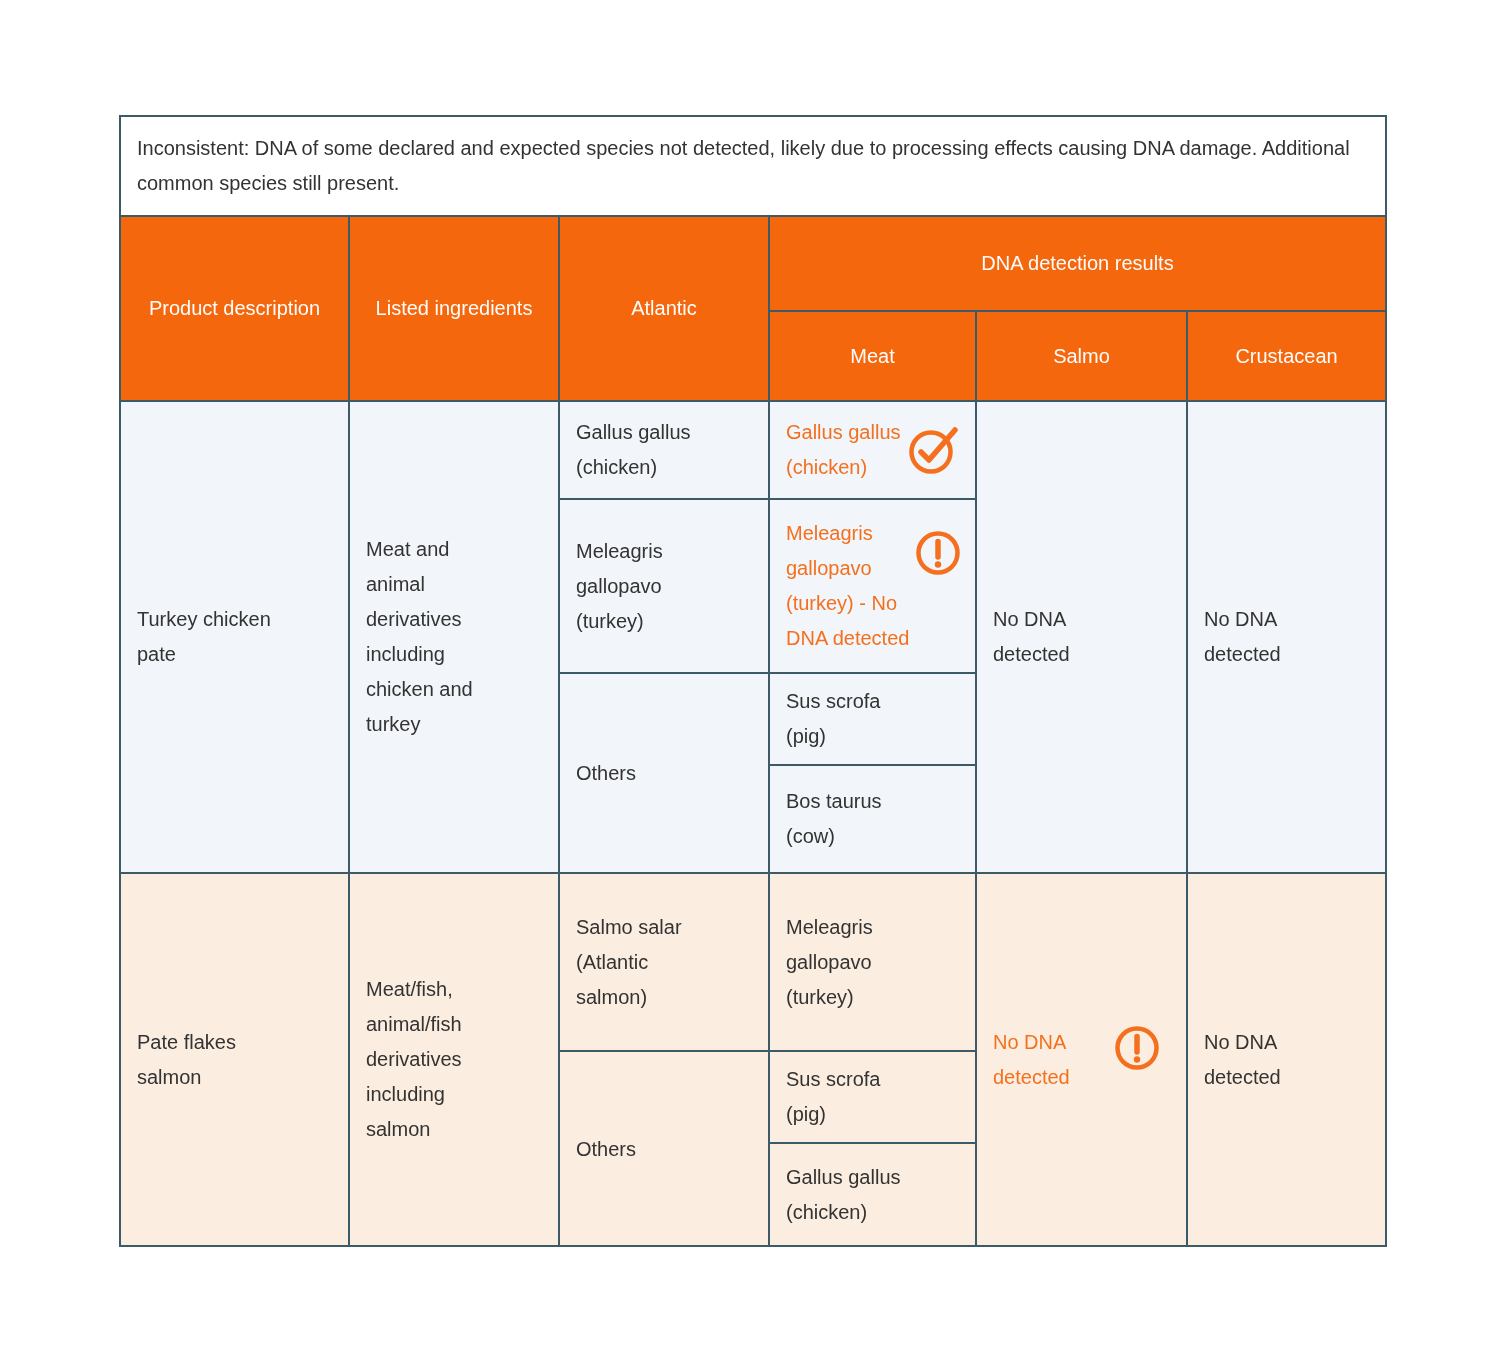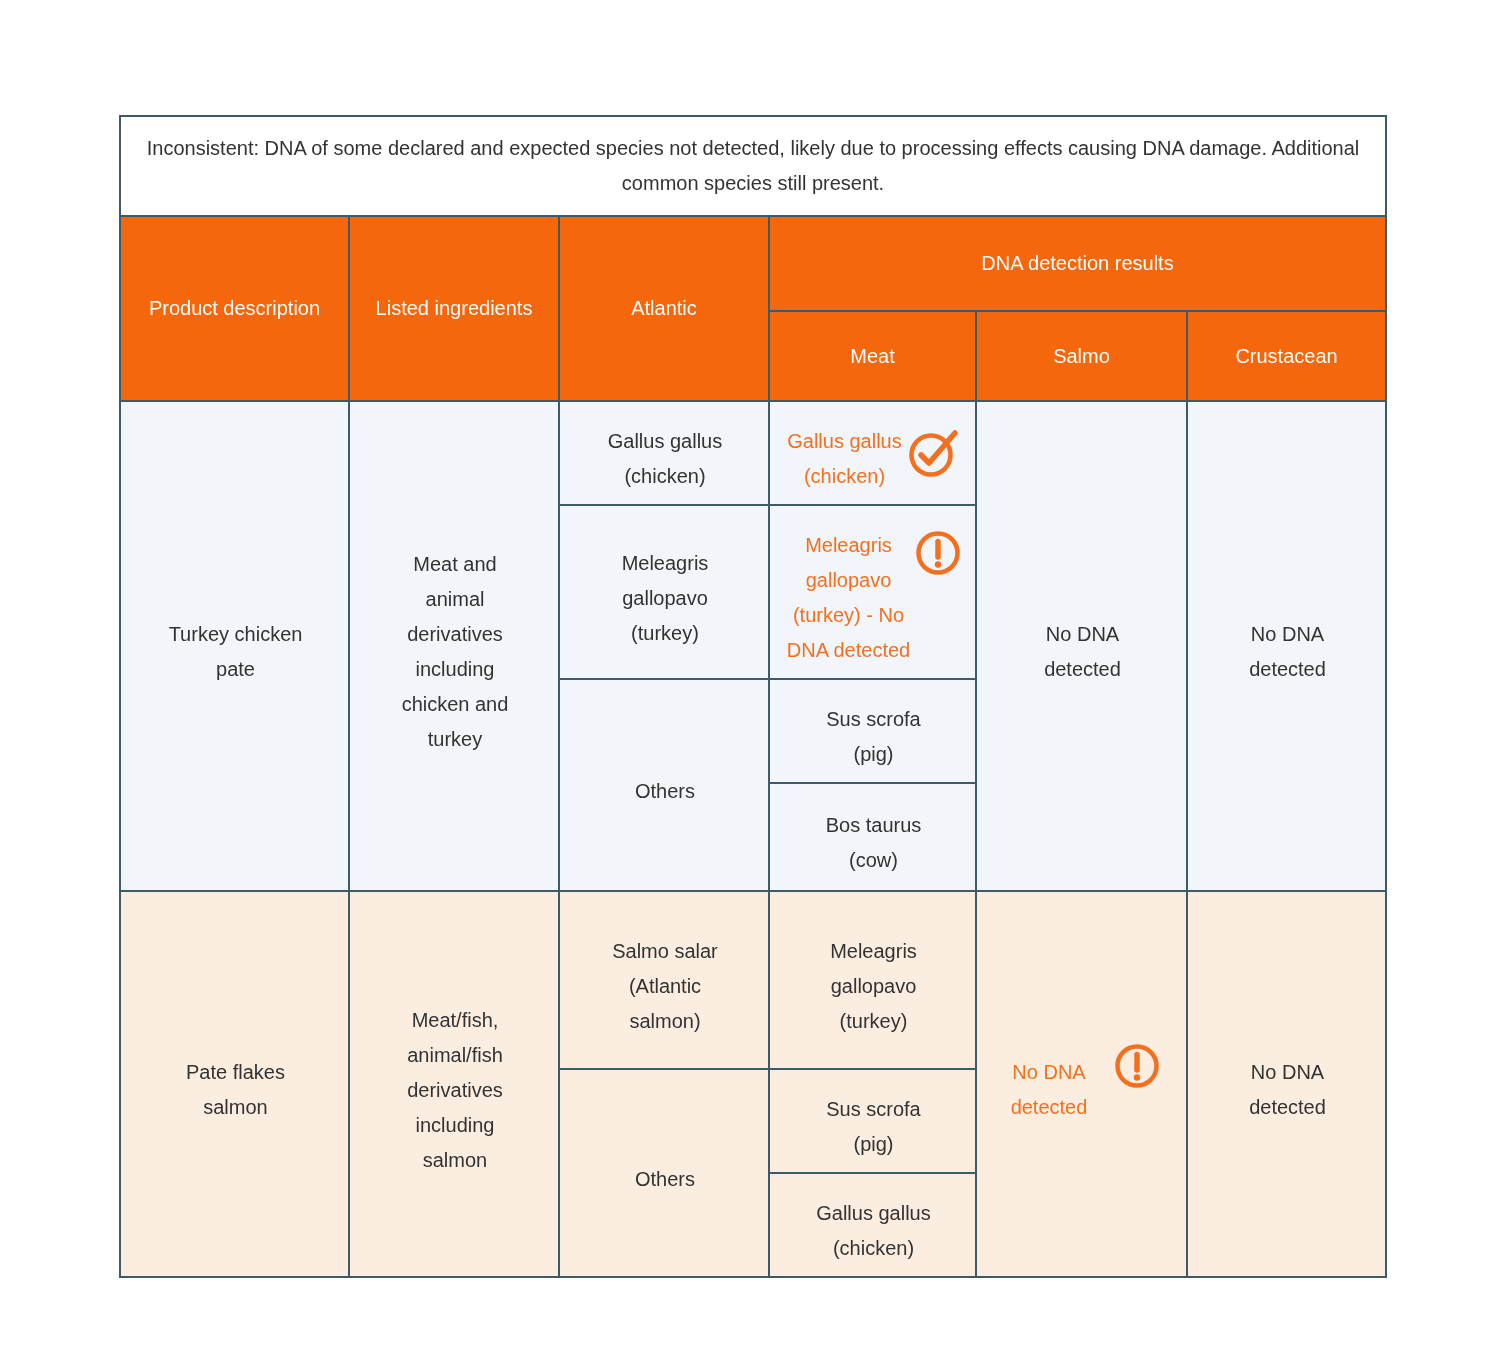--- a/index.html
+++ b/index.html
@@ -27,21 +27,21 @@
     table-layout:fixed;
     width:1266px;
     font-size:20px;
     line-height:1.75;
   }
   th,td{
     border:2px solid var(--border);
     vertical-align:middle;
     padding:10px 14px 10px 16px;
     font-weight:normal;
-    text-align:center;
+    text-align:left;
   }
   tr.note-row td{
     background:var(--note-bg);
     height:100px;
     padding:12px 16px;
     vertical-align:middle;
   }
   th{
     background:var(--header-bg);
     color:var(--header-text);
@@ -54,21 +54,21 @@
   tr.r1-a{height:98px;}
   tr.r1-b{height:174px;}
   tr.r1-c{height:90px;}
   tr.r1-d{height:108px;}
   tr.r2-a{height:178px;}
   tr.r2-b{height:92px;}
   tr.r2-c{height:103px;}
   td.bg1{background:var(--row1-bg);}
   td.bg2{background:var(--row2-bg);}
   .accent{color:var(--accent-text);}
-  .cell-text{display:inline-block;vertical-align:middle;margin-top:12px;}
+  .cell-text{display:inline-block;vertical-align:middle;}
   .w-product{max-width:150px;}
   .w-ingr{max-width:136px;}
   .w-exp{max-width:146px;}
   .w-meat{max-width:140px;}
   .w-res{max-width:112px;}
   .cellflex{
     display:flex;
     justify-content:space-between;
     align-items:center;
     gap:4px;

